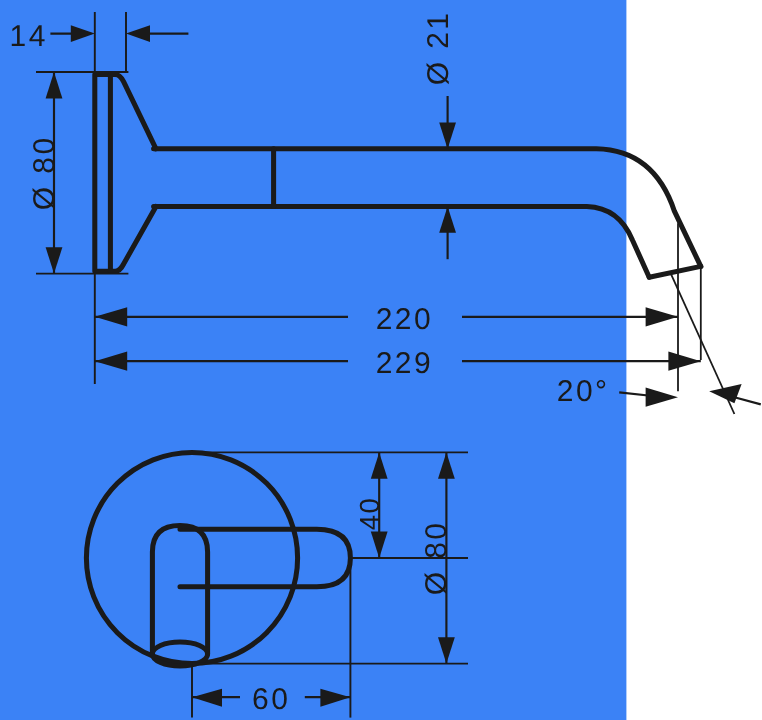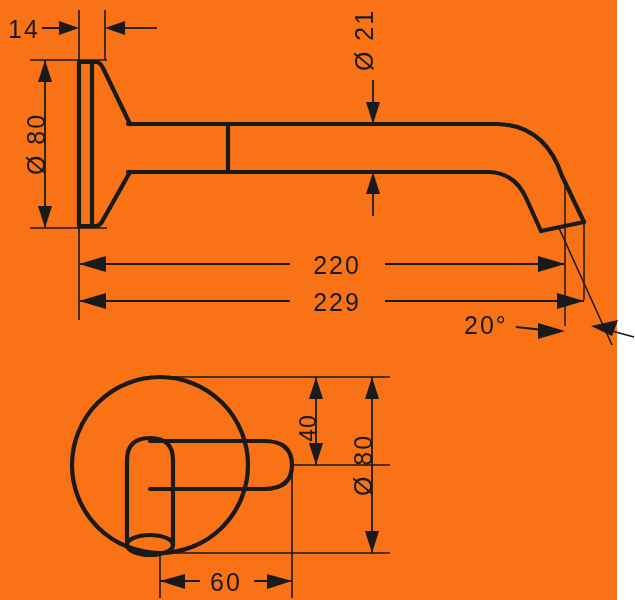--- a/index.html
+++ b/index.html
@@ -9,23 +9,23 @@
     background: #ffffff;
   }
   body {
     width: 635px;
     height: 600px;
     overflow: hidden;
     font-family: "Liberation Sans", sans-serif;
   }
   #drawing-root {
     position: relative;
-    width: 617px;
+    width: 522px;
     height: 600px;
-    background: #f97316;
+    background: #3b82f6;
   }
   svg#tech-drawing {
     display: block;
     width: 635px;
     height: 600px;
   }
   .obj-line {
     fill: none;
     stroke: #1a1a1a;
     stroke-width: 4.2;

